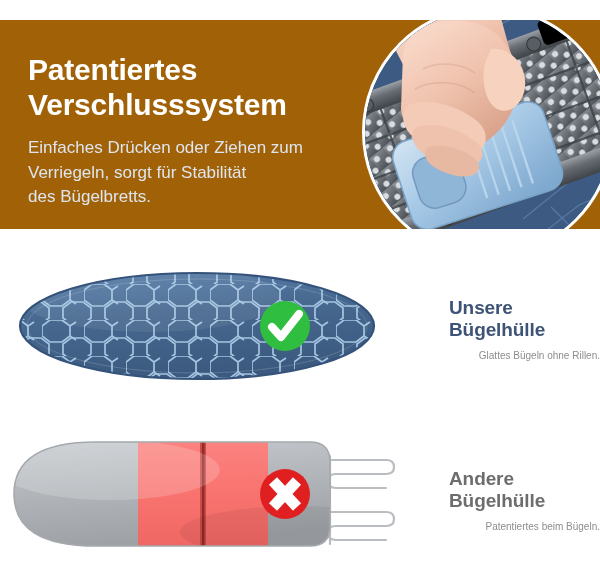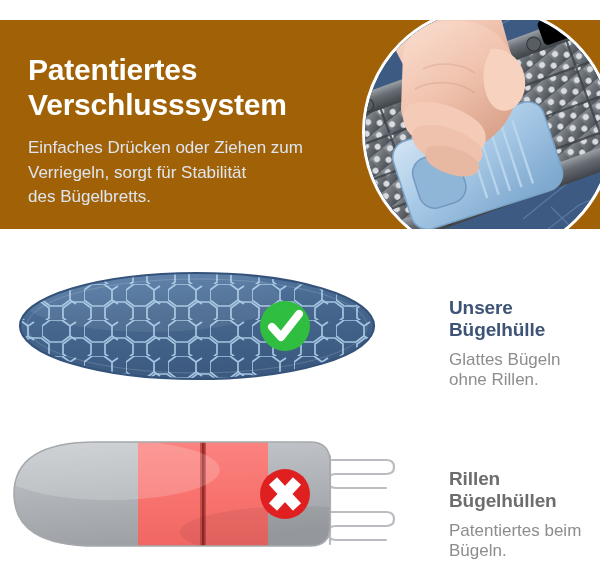--- a/index.html
+++ b/index.html
@@ -89,24 +89,25 @@
     left: 408px;
     margin-left: 41px;
   }
   .caption-title {
     font-size: 19px;
     font-weight: bold;
     margin: 0;
     letter-spacing: -0.1px;
   }
   .caption-sub {
-    font-size: 17px;
+    font-size: 10px;
     font-weight: normal;
     margin: 9px 0 0 0;
     color: #8d8d8d;
+    text-align: right;
   }
   #caption-good { top: 49px; }
   #caption-good .caption-title { color: #3e5476; }
   #caption-bad  { top: 48px; }
   #caption-bad .caption-title { color: #6d6d6d; }
 
   svg { display: block; }
 </style>
 </head>
 <body>
@@ -333,16 +334,16 @@
                Q14 126 14 74 Q14 22 96 22 Z" fill="none" stroke="#a5a9ad" stroke-width="1.6"></path>
 
       <g>
         <circle cx="285" cy="74" r="25" fill="#e02020"></circle>
         <path d="M273 61 L297 87 M297 61 L273 87" stroke="#ffffff" stroke-width="11" stroke-linecap="butt"></path>
       </g>
     </svg>
   </div>
 
   <div id="caption-bad" class="row-caption">
-    <p class="caption-title">Rillen Bügelhüllen</p>
+    <p class="caption-title">Andere Bügelhülle</p>
     <p class="caption-sub">Patentiertes beim Bügeln.</p>
   </div>
 </div>
 
 </body></html>

